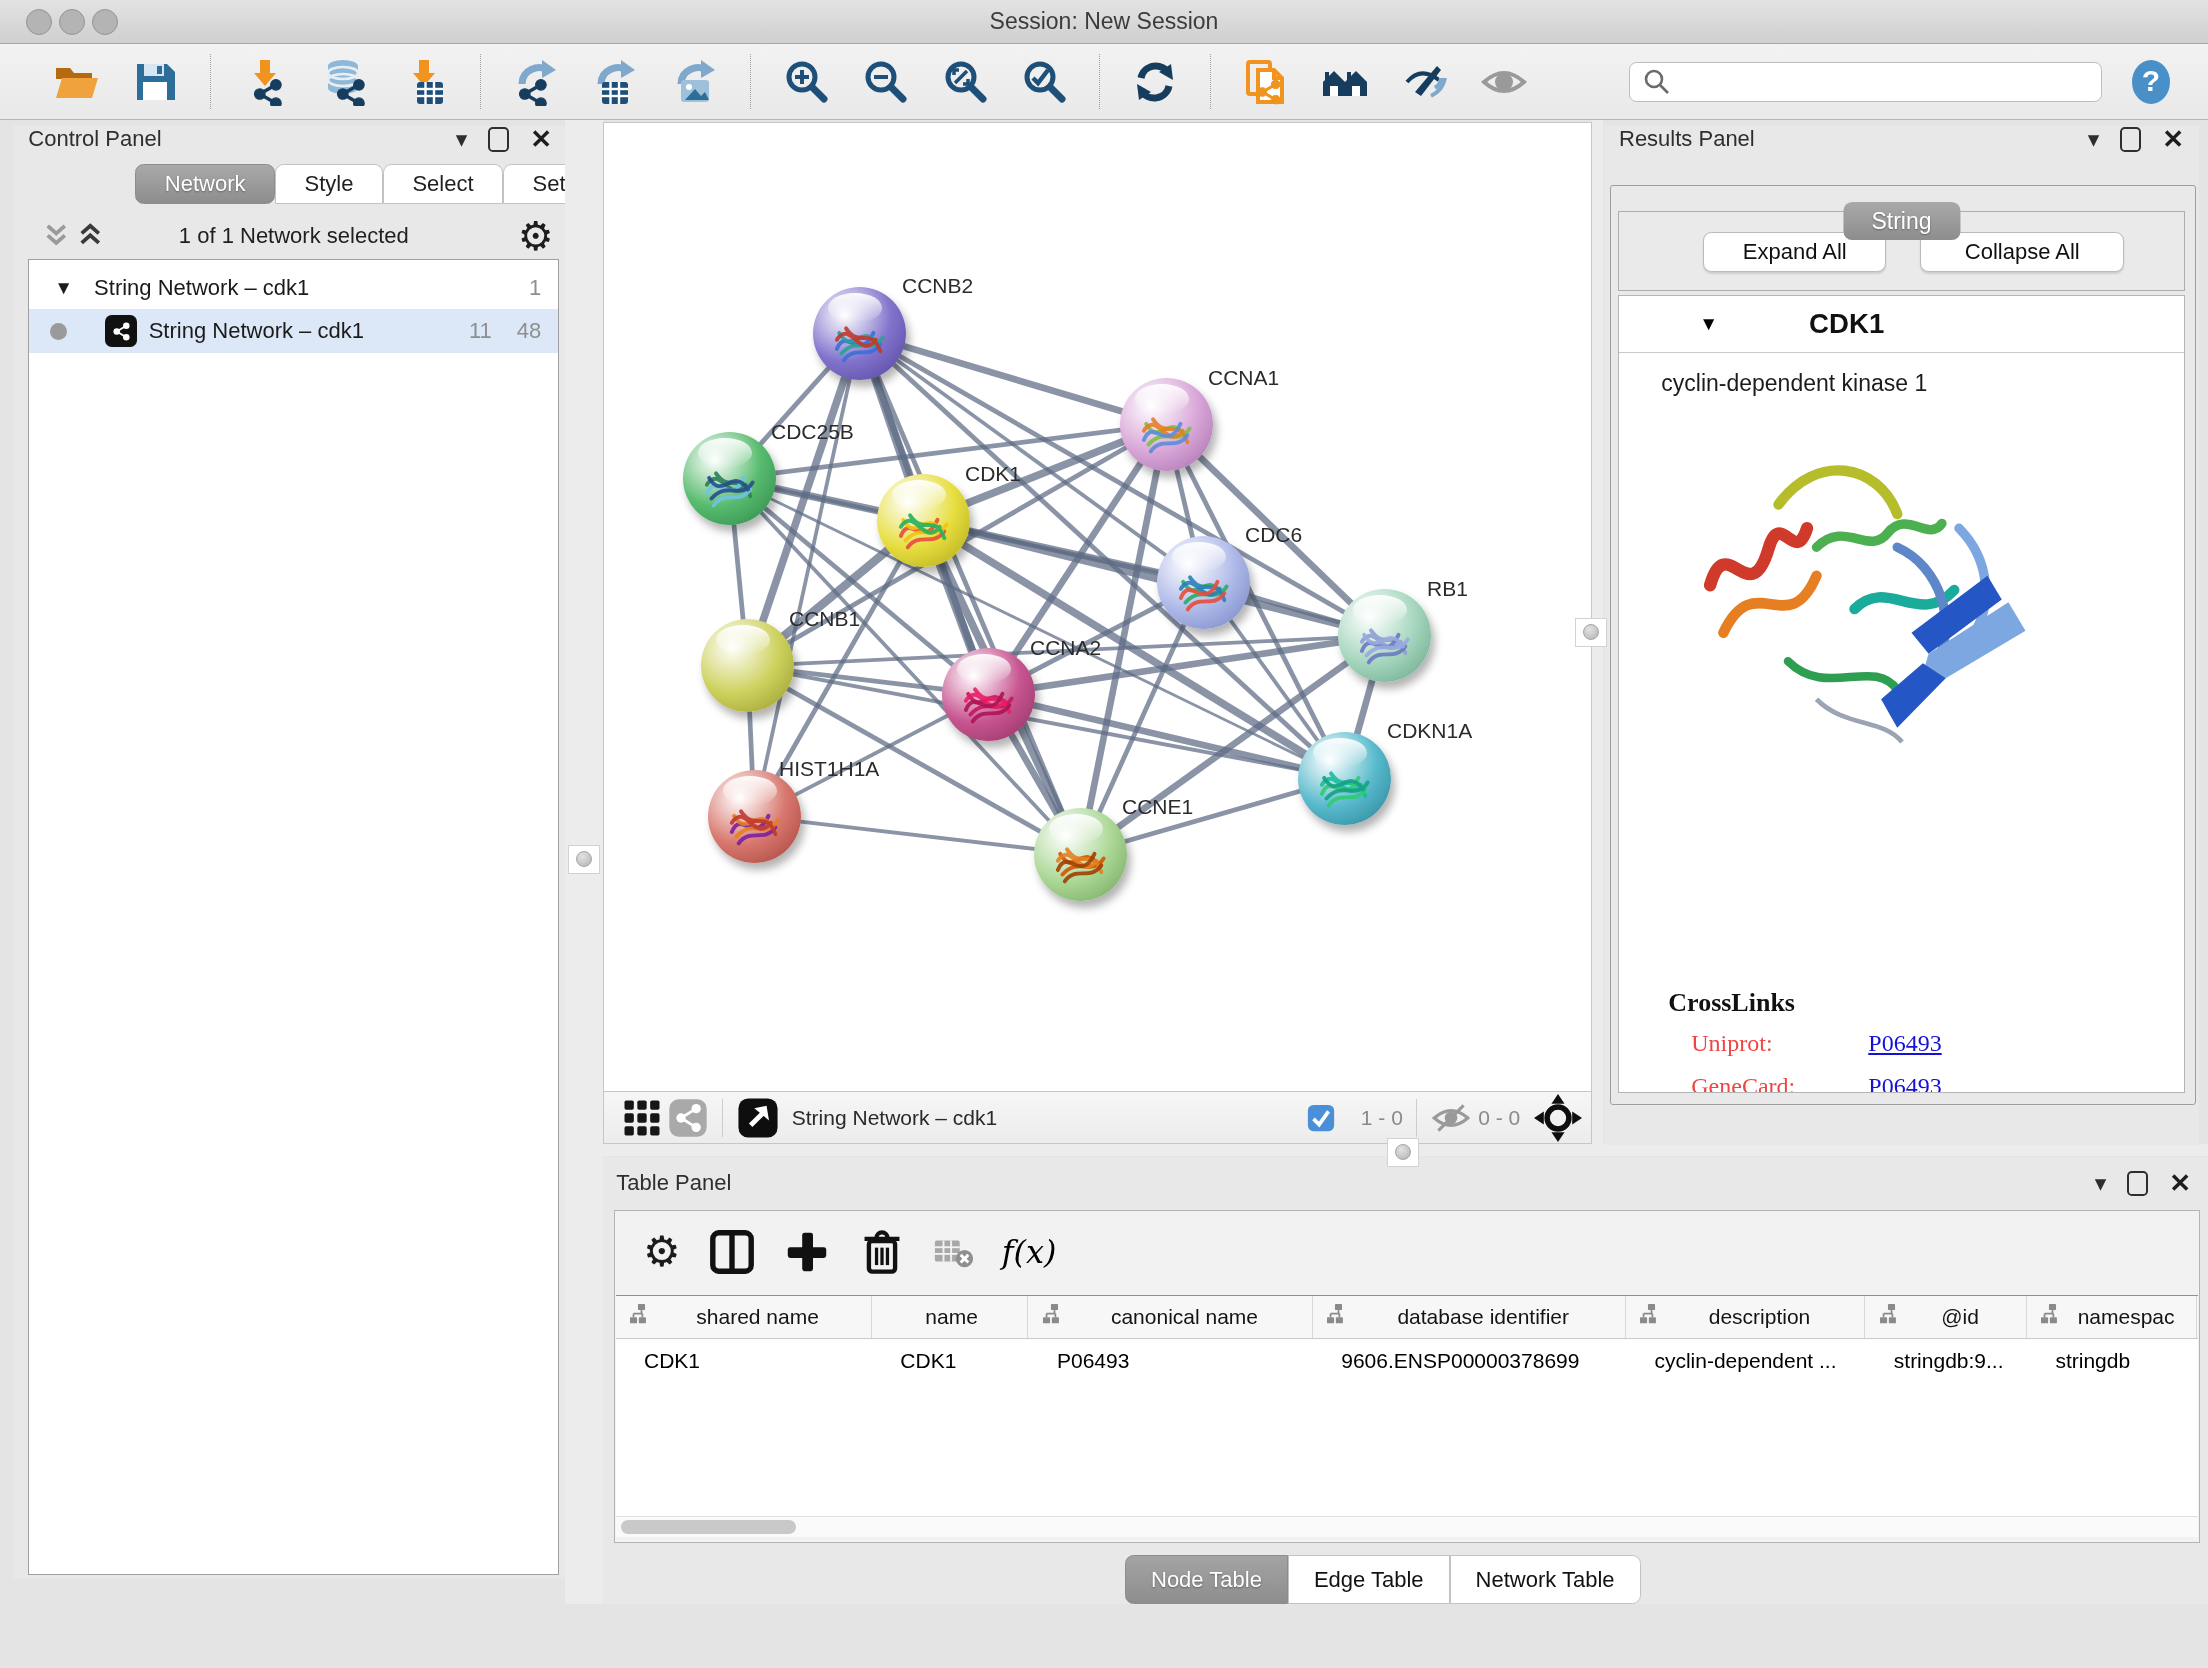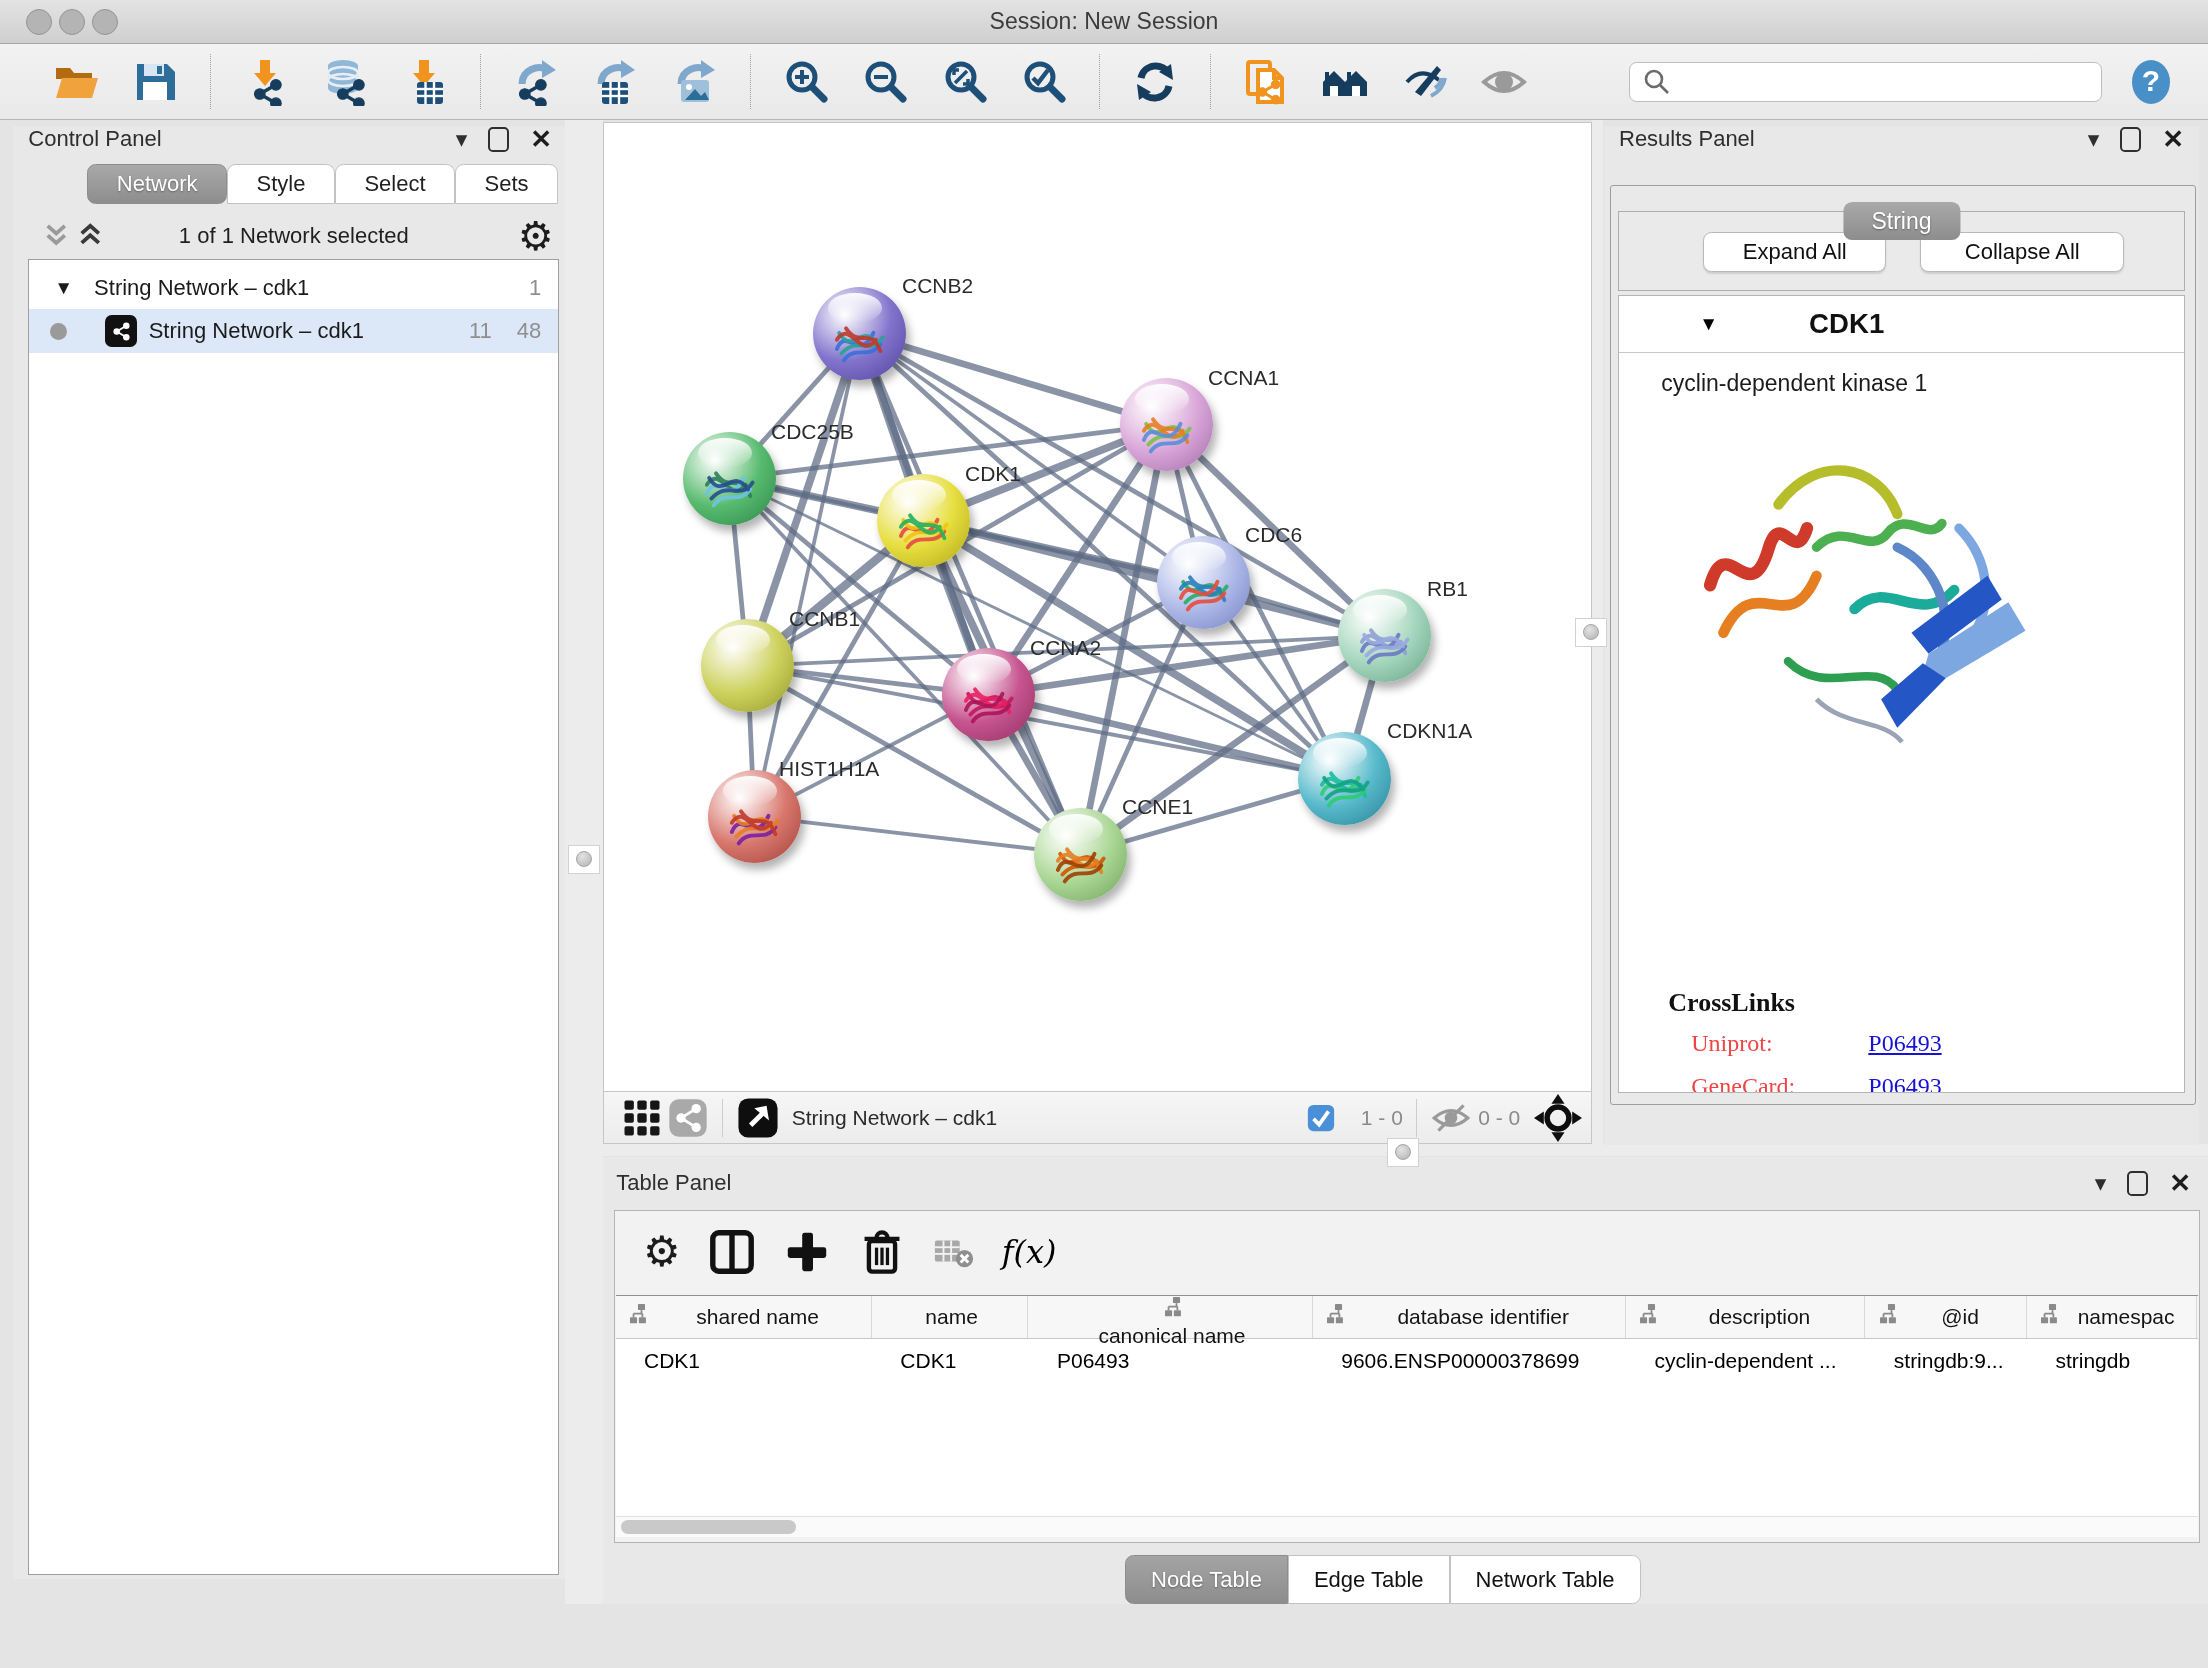--- a/index.html
+++ b/index.html
@@ -33,21 +33,21 @@
   .pc-collapse { font-size:23px; color:#2e2e2e; line-height:1; }
   .pc-float { width:21px; height:25px; border:2.9px solid #2e2e2e; border-radius:4.8px; }
   .pc-close { font-size:26px; font-weight:bold; color:#1d1d1d; line-height:1; }
 
   
   .control-panel { position:absolute; left:13.3px; top:126px; width:552px; height:1453px; background:#e8e8e8; }
   .cp-tabs { position:absolute; left:74px; top:38px; height:40px; display:flex; }
   .cp-tab { height:40px; padding:0 28.5px; display:flex; align-items:center; font-size:22px;
     background:#fff; border:1px solid #c2c2c2; border-radius:8.6px 8.6px 0 0; color:#1f1f1f; }
   .cp-tab.sel { background:linear-gradient(#a9a9a9,#8d8d8d); color:#fff; border-color:#8d8d8d;
-    border-radius:8.6px; text-shadow:0 1px 1.9px rgba(0,0,0,.35); }
+    border-radius:8.6px; text-shadow:0 1px 1.9px rgba(0,0,0,.35);margin-left:48px; }
   .cp-sum { position:absolute; left:15px; top:89px; width:531px; height:42px;
     display:flex; align-items:center; }
   .cp-sum-text { position:absolute; width:100%; text-align:center; font-size:22px; color:#1f1f1f; }
   .chev { width:28.5px; height:28.5px; }
   .gear-glyph { font-size:40px; color:#1c1c1c; line-height:1; }
   .cp-list { position:absolute; left:15px; top:133px; width:531px; height:1316px;
     background:#fff; border:1px solid #9f9f9f; }
   .tree-row { position:absolute; left:0; width:100%; height:44px; display:flex; align-items:center; font-size:22px; color:#1b1b1b; }
   .tree-row .cnt { color:#8f8f8f; }
   .row-sel { background:#dce8f8; }
@@ -735,21 +735,21 @@
                     <line x1="5" y1="12" x2="15" y2="12"></line>
                     <line x1="5" y1="12" x2="5" y2="16"></line>
                     <line x1="15" y1="12" x2="15" y2="16"></line>
                   </g>
                 </svg></span>
               <span class="hlbl">shared name</span>
             </div>
             <div class="tp-col" style="width: 157px;">
               <span class="hlbl">name</span>
             </div>
-            <div class="tp-col" style="width: 285px; flex-direction: column;">
+            <div class="tp-col" style="width: 285px;">
               <span><svg viewBox="0 0 28 26" width="25" height="23">
                   <g fill="#8a8a8a">
                     <rect x="10" y="1" width="8" height="7" rx="1"></rect>
                     <rect x="1" y="16" width="8" height="7" rx="1"></rect>
                     <rect x="11" y="16" width="8" height="7" rx="1"></rect>
                   </g>
                   <g stroke="#8a8a8a" stroke-width="2" fill="none">
                     <line x1="14" y1="8" x2="14" y2="12"></line>
                     <line x1="5" y1="12" x2="15" y2="12"></line>
                     <line x1="5" y1="12" x2="5" y2="16"></line>

